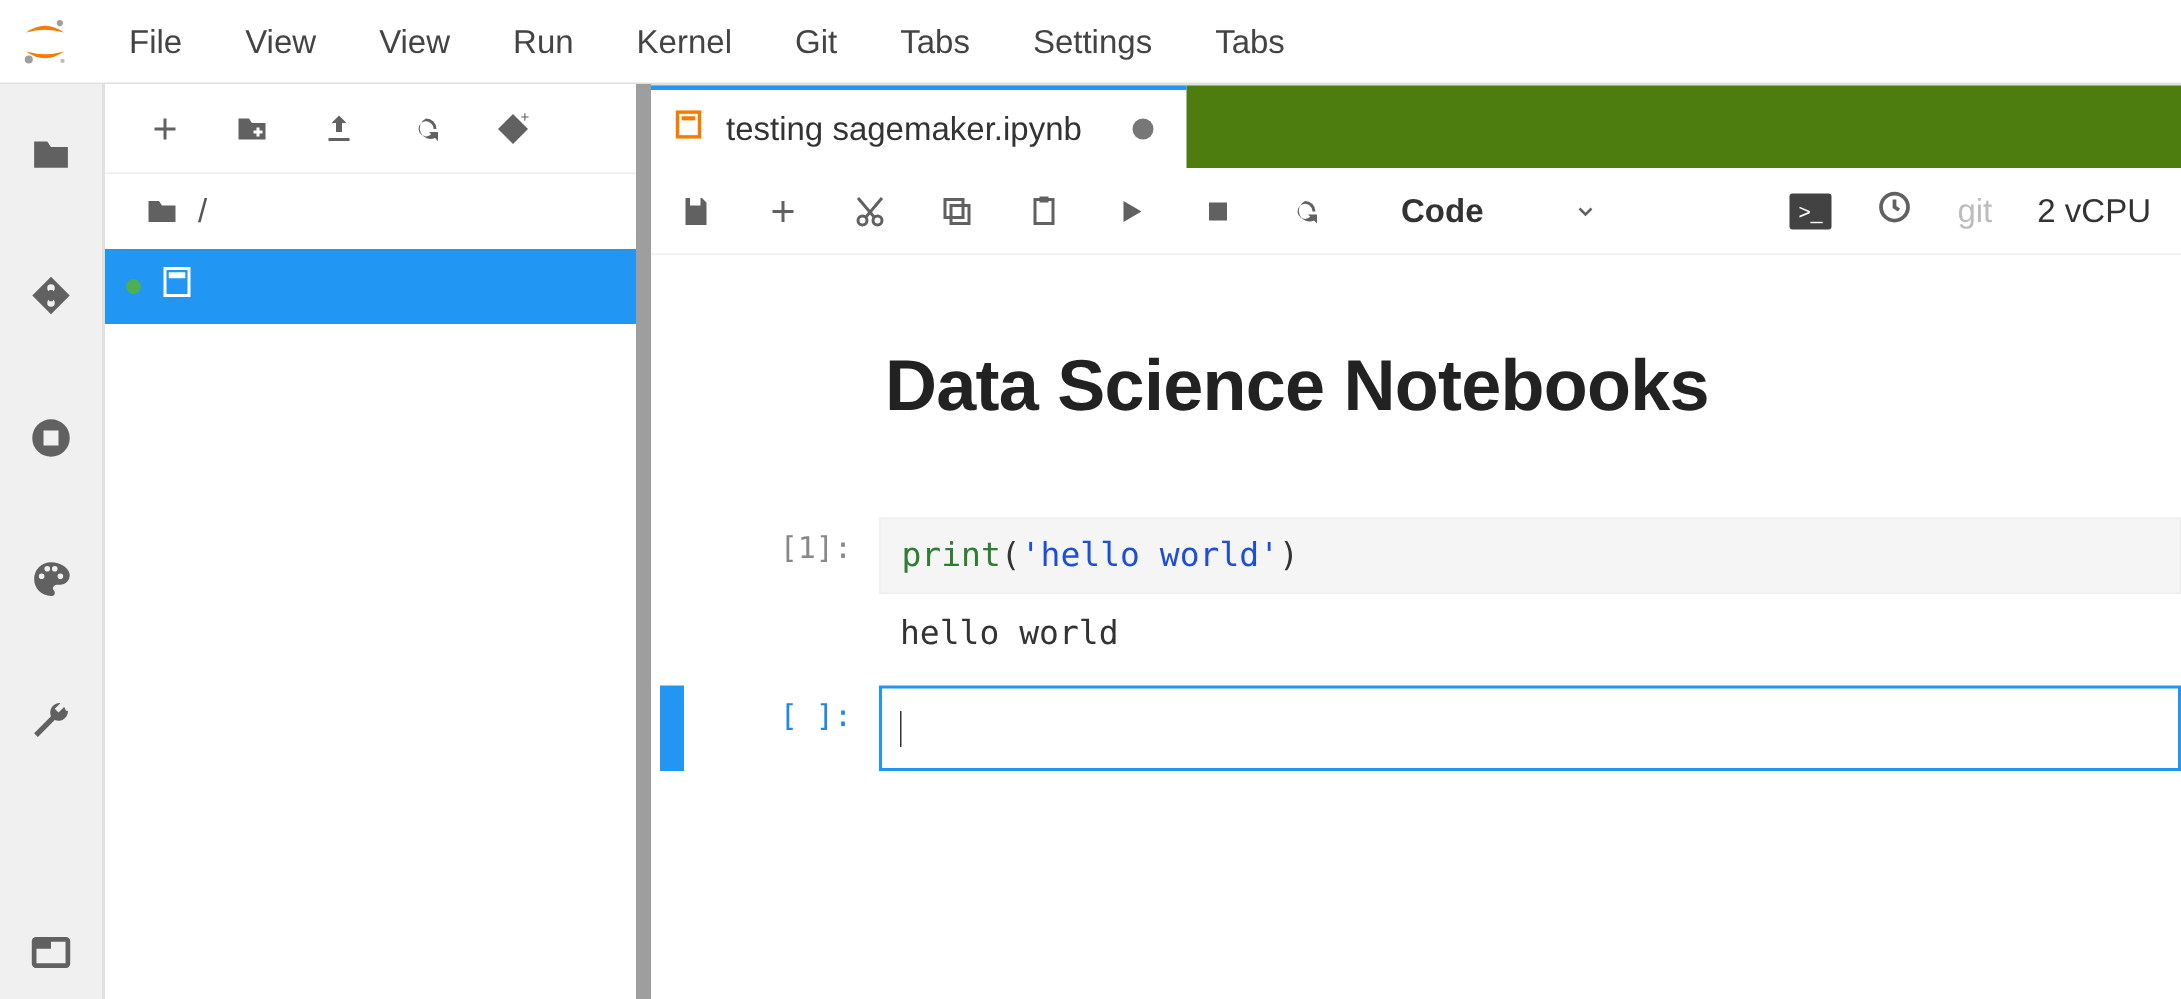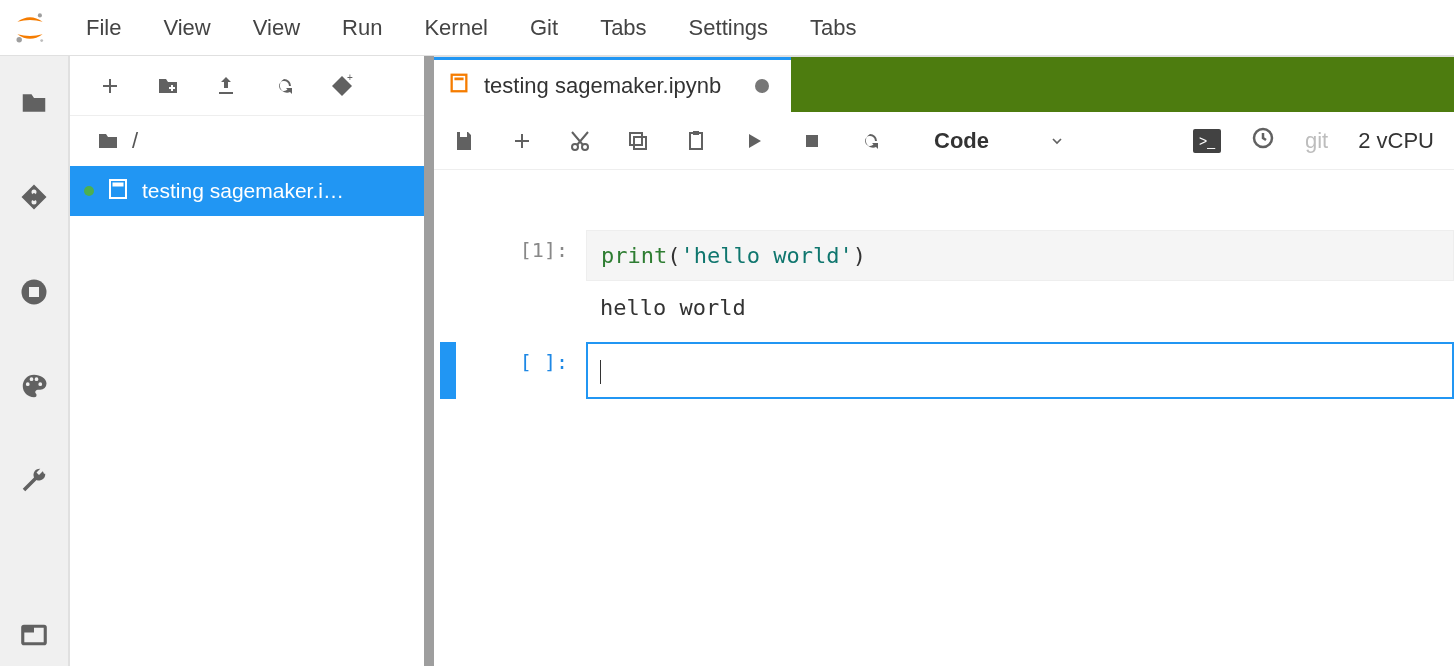--- a/index.html
+++ b/index.html
@@ -59,21 +59,21 @@
   
   .cell { display:flex; align-items:flex-start; padding-left:10px; margin-bottom:8px;}
   .cell .gutter { width:16px; align-self:stretch; }
   .cell.active .gutter { background:#2196f3; }
   .cell .prompt { width:130px; text-align:right; padding-right:18px; font-family: ui-monospace, Menlo, Consolas, monospace; font-size:20px; color:#888; padding-top:8px;}
   .cell.active .prompt { color:#1e88e5; }
   .cell .body { flex:1; }
   .code-input { background:#f5f5f5; padding:8px 14px; font-family: ui-monospace, Menlo, Consolas, monospace; font-size:22px; line-height:1.5; border:1px solid #eee;}
   .cell.active .code-input { border:2px solid #2196f3; background:#fff; min-height:44px; padding:10px 12px;}
   .code-output { padding:14px; font-family: ui-monospace, Menlo, Consolas, monospace; font-size:22px; color:#333;}
-  .tok-fn{color:#2e7d32;margin-top:12px;} .tok-str{color:#0f766e;} .tok-p{color:#333;}
+  .tok-fn{color:#2e7d32;margin-top:12px;} .tok-str{color:#1d4ed8;} .tok-p{color:#333;}
   .cursor { display:inline-block; width:1px; height:24px; background:#333; vertical-align:middle; animation: blink 1s step-start infinite;}
   @keyframes blink { 50% {opacity:0;} }
 </style>
 </head>
 <body>
 
 <div class="root">
 
   <div class="menubar">
     <div class="logo">
@@ -172,21 +172,20 @@
           </svg>
         <span>/</span>
       </div>
       <div class="fb-list">
         <div class="fb-row">
           <span class="dot"></span>
           <span class="nb-icon"><svg viewBox="0 0 24 24">
                 <rect x="4" y="3" width="16" height="18" fill="none" stroke="#fff" stroke-width="2"></rect>
                 <rect x="7" y="6" width="10" height="3" fill="#fff"></rect>
               </svg></span>
-          <span class="fname">testing sagemaker.i…</span>
         </div>
       </div>
       <div class="fb-resize"></div>
     </div>
 
     <div class="notewrap">
       <div class="tabbar">
         <div class="tab">
           <span class="nb-tab-icon"><svg viewBox="0 0 24 24">
                 <rect x="4" y="3" width="16" height="18" fill="none" stroke="#f57c00" stroke-width="2.5"></rect>
@@ -253,20 +252,21 @@
           <span><svg width="24" height="24" viewBox="0 0 24 24">
                 <circle cx="12" cy="12" r="9" fill="none" stroke="#616161" stroke-width="2.5"></circle>
                 <path d="M12 7v5l3 2" fill="none" stroke="#616161" stroke-width="2.5"></path>
               </svg></span>
           <span class="git-text">git</span>
           <span class="vcpu">2 vCPU</span>
         </div>
       </div>
 
       <div class="notebook-body">
+        <h1 class="md-title">Data Science Notebooks</h1>
 
         <div id="cells">
             <div class="cell">
               <div class="gutter"></div>
               <div class="prompt">[1]:</div>
               <div class="body">
                 <div class="code-input"><span class="tok-fn">print</span><span class="tok-p">(</span><span class="tok-str">'hello world'</span><span class="tok-p">)</span></div>
                 <div class="code-output">hello world</div>
               </div>
             </div>

